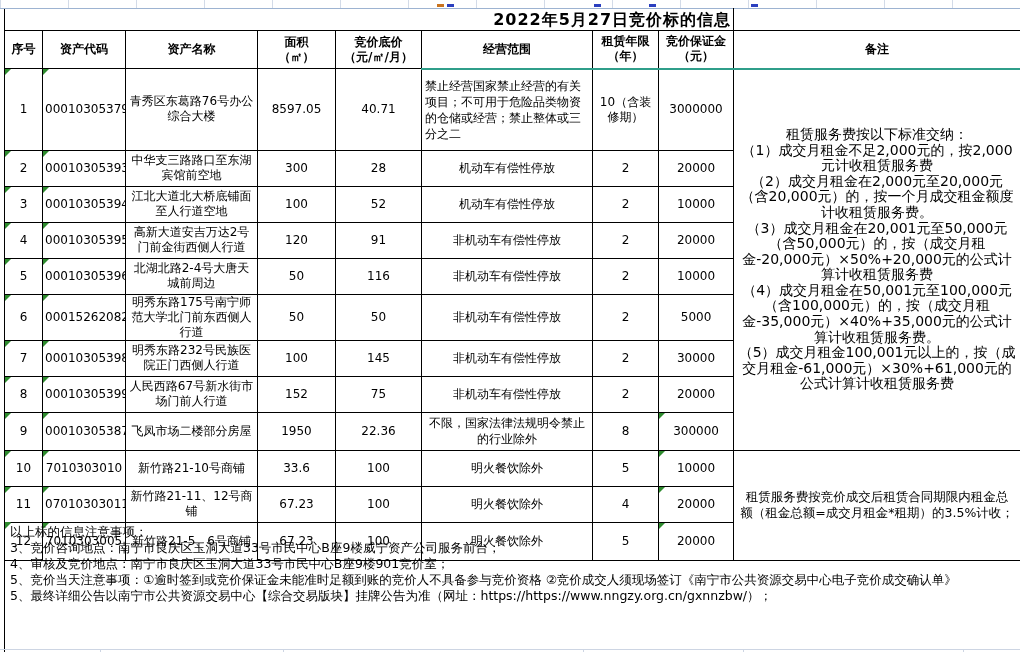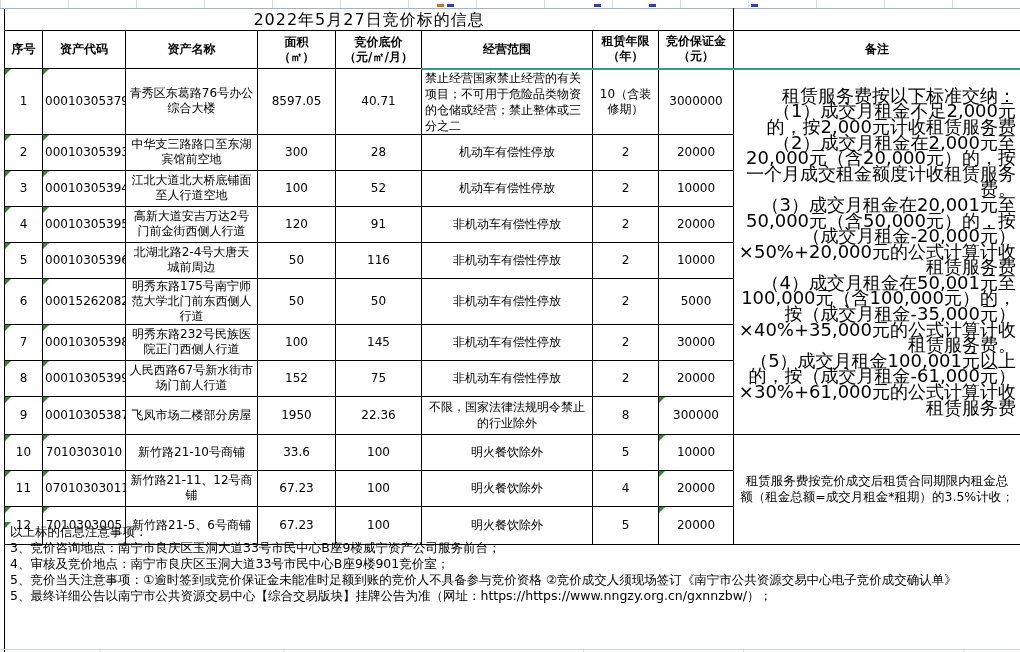--- a/index.html
+++ b/index.html
@@ -15,27 +15,27 @@
   .m1{left:437px;background:#c9731f;}
   .m2{left:447px;background:#2b3fbf;}
   .m3{left:594px;background:#2b3fbf;}
   .m4{left:649px;background:#2b3fbf;}
   .m5{left:751px;background:#2b3fbf;}
 
   table.sheet{position:absolute;left:4px;top:8px;width:1016px;border-collapse:collapse;table-layout:fixed;}
   td{border:1px solid #000;font-size:12px;line-height:15px;text-align:center;vertical-align:middle;
      padding:0 2px;overflow:hidden;position:relative;}
   .title-row td{border-top:1px solid #9db3d1;}
-  .title-cell{font-size:16px;font-weight:normal;letter-spacing:1px;}
+  .title-cell{font-size:16px;font-weight:bold;letter-spacing:1px;text-align:right;}
   .header-row td{font-weight:bold;white-space:pre-line;line-height:15px;}
   .header-row td.accent{border-bottom:2px solid #2f9e8a;}
   .td-name{line-height:15px;}
   .td-scope{line-height:16px;}
-  .scope-left{text-align:left;line-height:16px;padding:0 3px;}
-  .remark1{text-align:right;white-space:pre-line;font-size:18px;line-height:15.6px;padding:0 4px;}
+  .scope-left{text-align:left;line-height:16px;padding:8px 3px;}
+  .remark1{text-align:center;white-space:pre-line;font-size:14px;line-height:15.6px;padding:0 4px;}
   .remark2{text-align:center;font-size:12.5px;line-height:16px;padding:0 6px;}
 
   
   .tri::before{content:"";position:absolute;top:0;left:0;width:0;height:0;
     border-top:6px solid #2e8b2e;border-right:6px solid transparent;}
 
   .notes{position:absolute;left:4px;top:522px;width:1012px;height:130px;box-sizing:border-box;
     border-left:1px solid #000;padding:2px 0 0 5px;font-size:12.5px;line-height:16.1px;}
   .notes.tri::before{content:"";position:absolute;top:0;left:0;width:0;height:0;
     border-top:6px solid #2e8b2e;border-right:6px solid transparent;}

